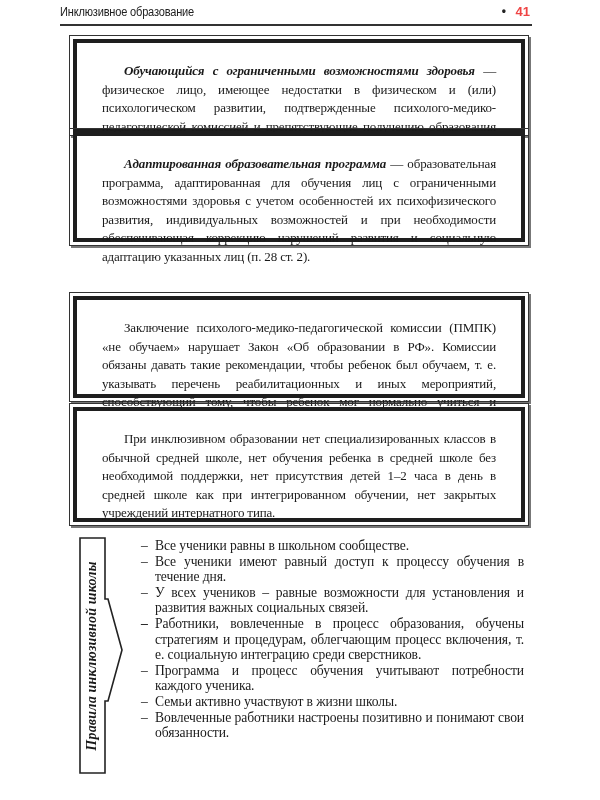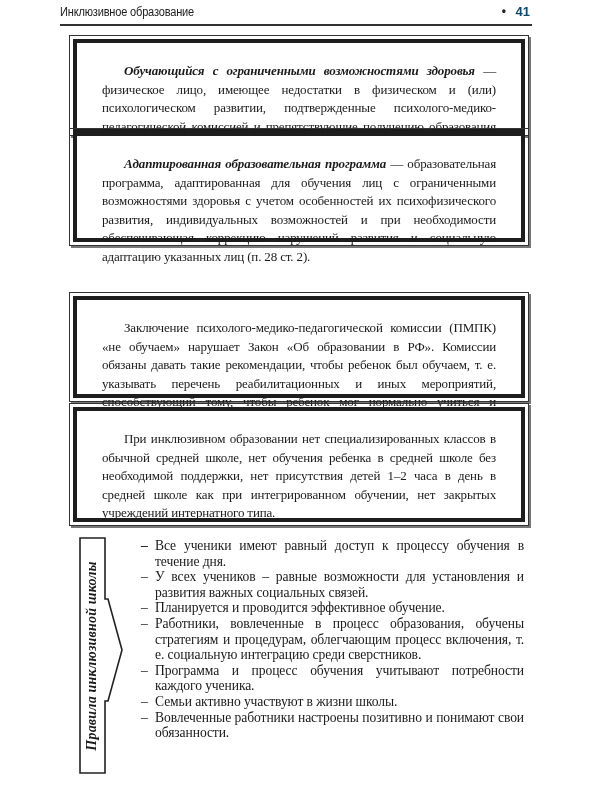--- a/index.html
+++ b/index.html
@@ -1,21 +1,21 @@
 <!DOCTYPE html>
 <html><head>
 <meta charset="utf-8">
 <style>
   html, body { margin: 0; padding: 0; background: #ffffff; }
   body { width: 600px; height: 800px; position: relative; overflow: hidden; font-family: "Liberation Serif", serif; color: #1a1a1a; }
 
   .running-head { position: absolute; left: 60px; top: 2px; width: 470px; height: 20px; text-align: right; }
   .running-head .title { position: absolute; left: 0; top: 3px; font-family: "Liberation Sans", sans-serif; font-size: 12px; letter-spacing: -0.2px; color: #222; transform: scaleX(0.92); transform-origin: left; }
   .running-head .bullet { position: absolute; right: 24px; top: 2px; font-family: "Liberation Sans", sans-serif; font-size: 12px; font-weight: bold; color:#222; }
-  .running-head .pagenum { position: absolute; right: 0; top: 2px; font-family: "Liberation Sans", sans-serif; font-size: 13px; font-weight: bold; color:#0c4a6e; }
+  .running-head .pagenum { position: absolute; right: 0; top: 2px; font-family: "Liberation Sans", sans-serif; font-size: 13px; font-weight: bold; color:#ef4444; }
   .running-head .rule { position: absolute; left: 0; right: -2px; top: 22px; height: 2px; background: #333; }
 
   .box { position: absolute; left: 69px; width: 460px; border: 1.5px solid #333; padding: 3px; box-sizing: border-box; box-shadow: 2px 2px 0 #777; }
   .box .inner { border: 4px solid #1e1e1e; background: #fff; box-sizing: border-box; height: 100%; padding: 3px 9px 0 9px; }
   .box p { margin: 16px; font-size: 13px; line-height: 18.6px; text-align: justify; text-align-last: left; text-indent: 22px; letter-spacing: -0.15px; }
   .box p .term { font-style: italic; font-weight: bold; }
 
   #box1 { top: 35px; height: 101px; }
   #box2 { top: 128px; height: 118px; }
   #box3 { top: 292px; height: 110px; }
@@ -67,21 +67,21 @@
 <div class="rules-diagram">
   <svg width="50" height="240" viewBox="0 0 50 240">
     <path d="M2 2 H27 V63 H30 L44 114 L30 165 H27 V237 H2 Z" fill="#fff" stroke="#222" stroke-width="1.6" stroke-linejoin="miter"></path>
   </svg>
 </div>
 <div class="rules-label">
   <span>Правила инклюзивной школы</span>
 </div>
 
 <ul class="rules-list">
-  <li><span class="dash">–</span></li>
+  <li><span class="dash">–</span><span>Все ученики равны в школьном сообществе.</span></li>
   <li><span class="dash">–</span><span>Все ученики имеют равный доступ к процессу обучения в течение дня.</span></li>
   <li><span class="dash">–</span><span>У всех учеников – равные возможности для установления и развития важных социальных связей.</span></li>
-  <li><span class="dash">–</span><span>Планируется и проводится эффективное обучение.</span></li>
+  <li><span class="dash">–</span></li>
   <li><span class="dash">–</span><span>Работники, вовлеченные в процесс образования, обучены стратегиям и процедурам, облегчающим процесс включения, т. е. социальную интеграцию среди сверстников.</span></li>
   <li><span class="dash">–</span><span>Программа и процесс обучения учитывают потребности каждого ученика.</span></li>
   <li><span class="dash">–</span><span>Семьи активно участвуют в жизни школы.</span></li>
   <li><span class="dash">–</span><span>Вовлеченные работники настроены позитивно и понимают свои обязанности.</span></li>
 </ul>
 
 </body></html>

